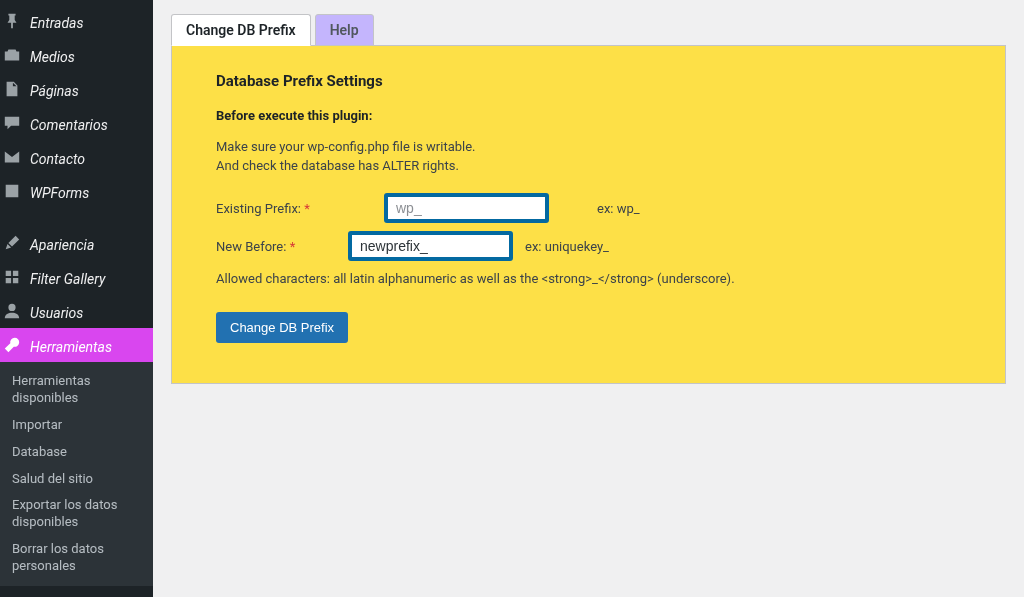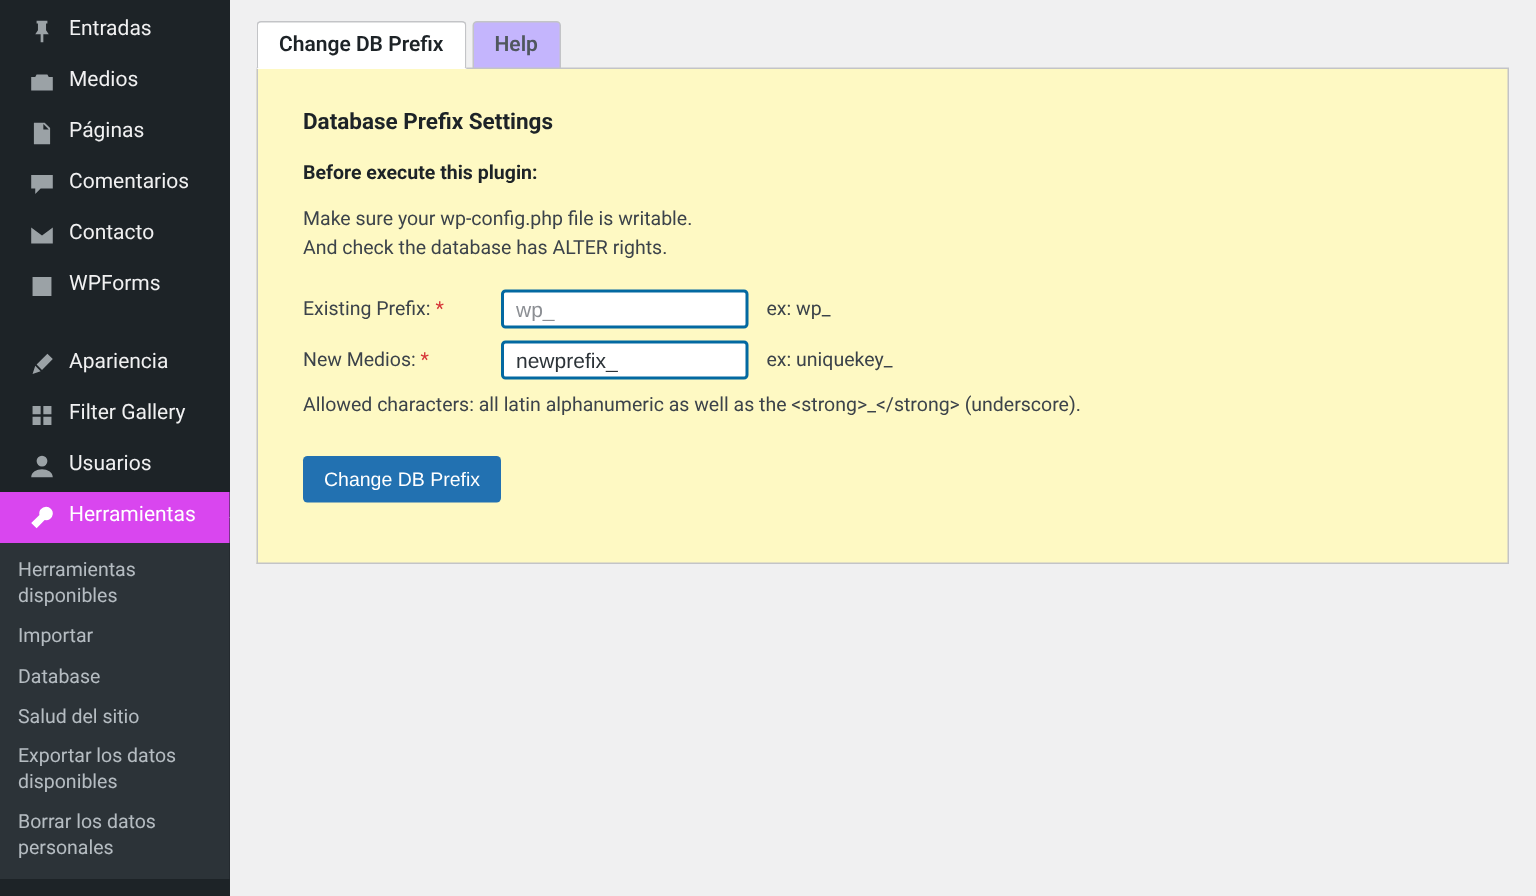--- a/index.html
+++ b/index.html
@@ -20,26 +20,27 @@
       color: #f0f0f1;
       flex-shrink: 0;
       display: flex;
       flex-direction: column;
       overflow-y: auto;
     }
     .menu-section { padding-top: 4px; }
     .menu-separator { height: 14px; }
     .menu-item {
       display: flex;
-      align-items: flex-start;
-      padding: 7px 8px 7px 18px;
+      align-items: flex-end;
+      padding: 7px 8px 7px 2px;
       color: #f0f0f1;
       cursor: pointer;
       font-size: 14px;
       position: relative;
+      font-style: italic;
     }
     .menu-item.active {
       background: #d946ef;
       color: #fff;
     }
     .menu-item.active::after {
       content: "";
       position: absolute;
       right: -8px;
       top: 50%;
@@ -107,48 +108,48 @@
       margin-bottom: -1px;
       border-top-left-radius: 3px;
       border-top-right-radius: 3px;
     }
     .tab.active {
       background: #fff;
       border-bottom: 1px solid #fff;
       color: #1d2327;
     }
     .panel {
-      background: #fef9c3;
+      background: #fde047;
       border: 1px solid #c3c4c7;
       border-top: none;
-      padding: 26px 30px 40px 30px;
+      padding: 26px 30px 40px 44px;
     }
     .panel h2 {
       font-size: 15px;
       font-weight: 700;
       color: #1d2327;
       margin-bottom: 18px;
     }
     .before { font-weight: 700; margin-bottom: 16px; color: #1d2327; }
     .instr { margin-bottom: 4px; color: #3c434a; }
     .form-row {
       display: flex;
       align-items: center;
       margin-top: 16px;
     }
-    .form-row:first-of-type { margin-top: 20px; }
+    .form-row:first-of-type { margin-top: 20px; gap: 36px; }
     .form-label {
       width: 132px;
       color: #3c434a;
     }
     .req { color: #d63638; }
     .form-input {
       width: 165px;
       padding: 3px 8px;
-      border: 2px solid #0369a1;
+      border: 4px solid #0369a1;
       border-radius: 3px;
       font-size: 14px;
       background: #fff;
       color: #2c3338;
     }
     .form-input::placeholder { color: #8c8f94; }
     .hint { margin-left: 12px; color: #3c434a; }
     .allowed { margin-top: 10px; color: #3c434a; }
     .submit-btn {
       margin-top: 26px;
@@ -272,21 +273,21 @@
     <p class="instr">Make sure your wp-config.php file is writable.</p>
     <p class="instr">And check the database has ALTER rights.</p>
 
     <div class="form-row">
       <span class="form-label"><span>Existing Prefix:</span> <span class="req">*</span></span>
       <input class="form-input" type="text" placeholder="wp_" style="">
       <span class="hint">ex: wp_</span>
     </div>
 
     <div class="form-row" style="margin-top:8px;">
-      <span class="form-label"><span>New Medios:</span> <span class="req">*</span></span>
+      <span class="form-label"><span>New Before:</span> <span class="req">*</span></span>
       <input class="form-input" type="text" value="newprefix_" style="">
       <span class="hint">ex: uniquekey_</span>
     </div>
 
     <p class="allowed">Allowed characters: all latin alphanumeric as well as the &lt;strong&gt;_&lt;/strong&gt; (underscore).</p>
 
     <button class="submit-btn">Change DB Prefix</button>
   </div>
 </div>
 

